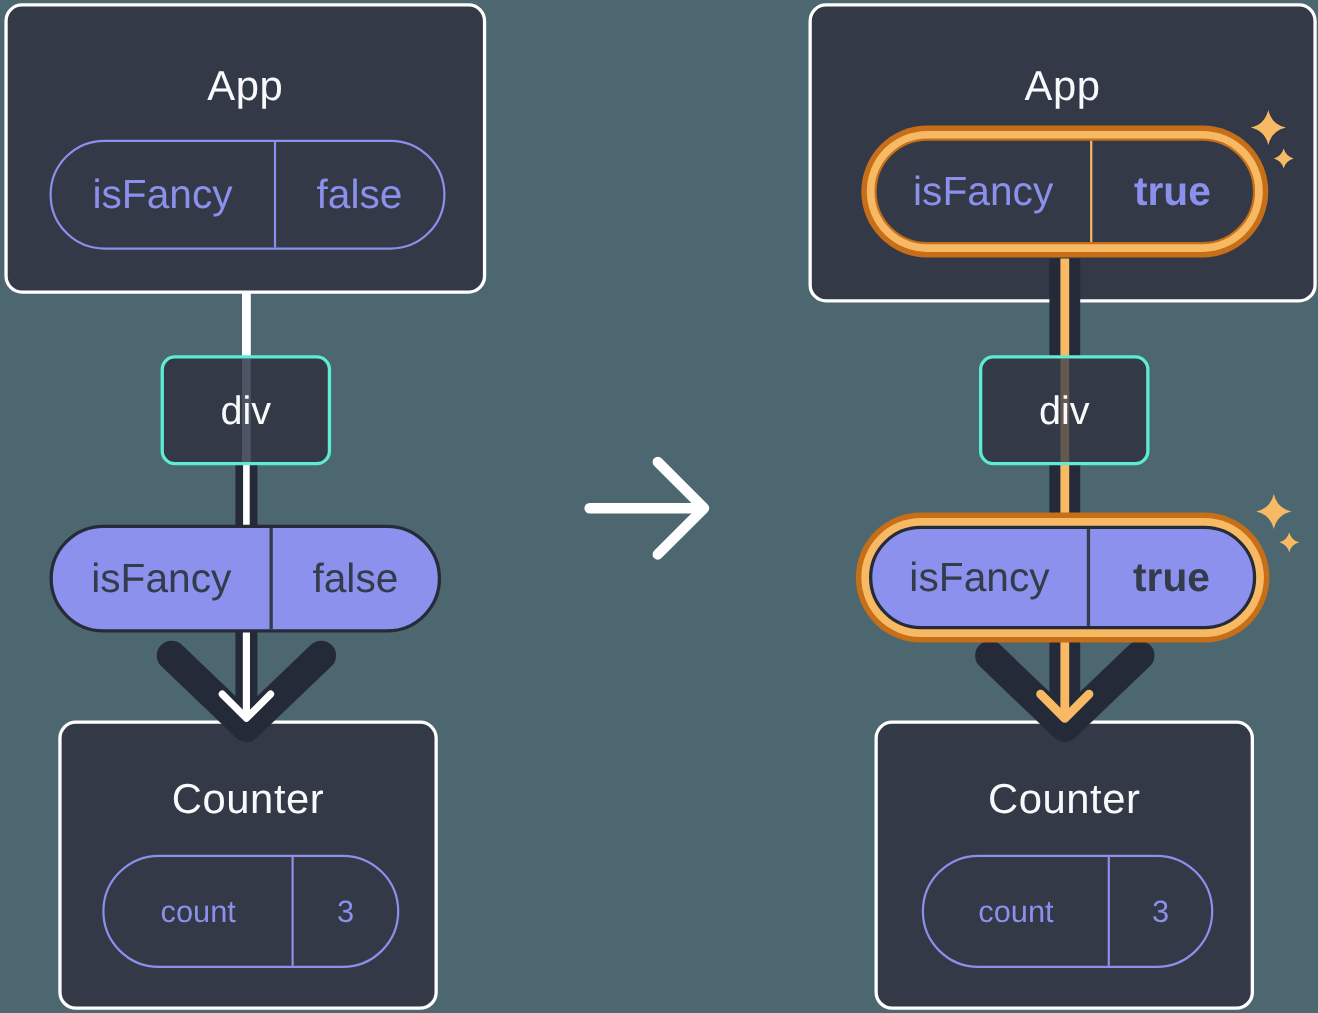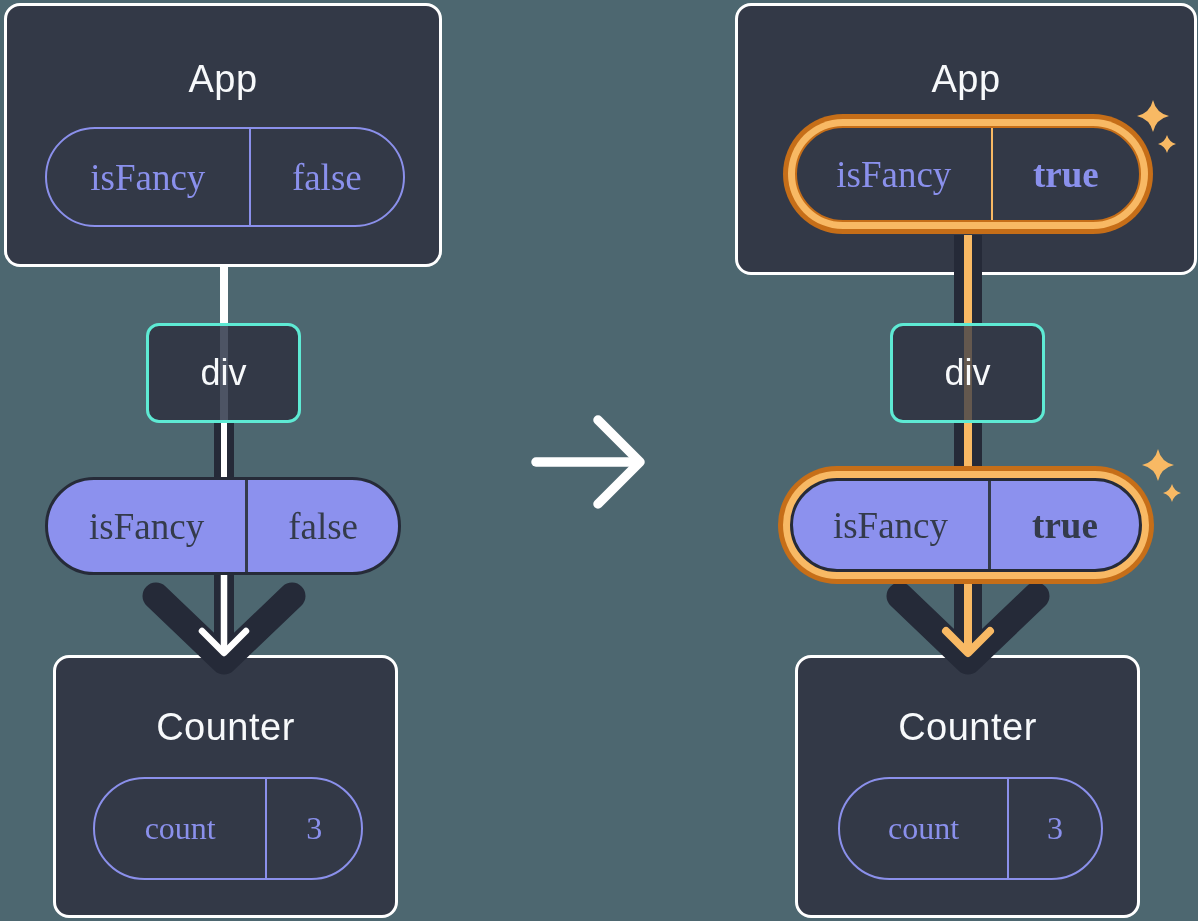--- a/index.html
+++ b/index.html
@@ -92,32 +92,31 @@
   .pill-filled {
     background: #8C91EE;
     border: 3px solid #262B38;
     border-radius: 60px;
   }
   .seg {
     display: flex;
     align-items: center;
     justify-content: center;
     font-size: 37px;
-    font-family: Liberation Serif, serif;
   }
   .seg-name  { flex: 0 0 57.2%; }
   .seg-value { flex: 1 1 auto; }
   .seg-name-count { flex: 0 0 64.8%; }
   .div-purple { border-right: 2px solid #8B90EB; }
   .div-dark   { border-right: 3px solid #343B4B; }
   .div-orange { border-right: 2px solid #F8B964; }
   .txt-purple { color: #8A90EC; }
   .txt-dark   { color: #343B4B; }
   .bold { font-weight: 700; }
-  .count-font { font-size: 32px; }
+  .count-font { font-size: 28px; }
 
   
   .fancy-ring-outer {
     position: absolute;
     background: #C66E18;
     border-radius: 60px;
     padding: 5px;
     z-index: 4;
   }
   .fancy-ring-inner {

